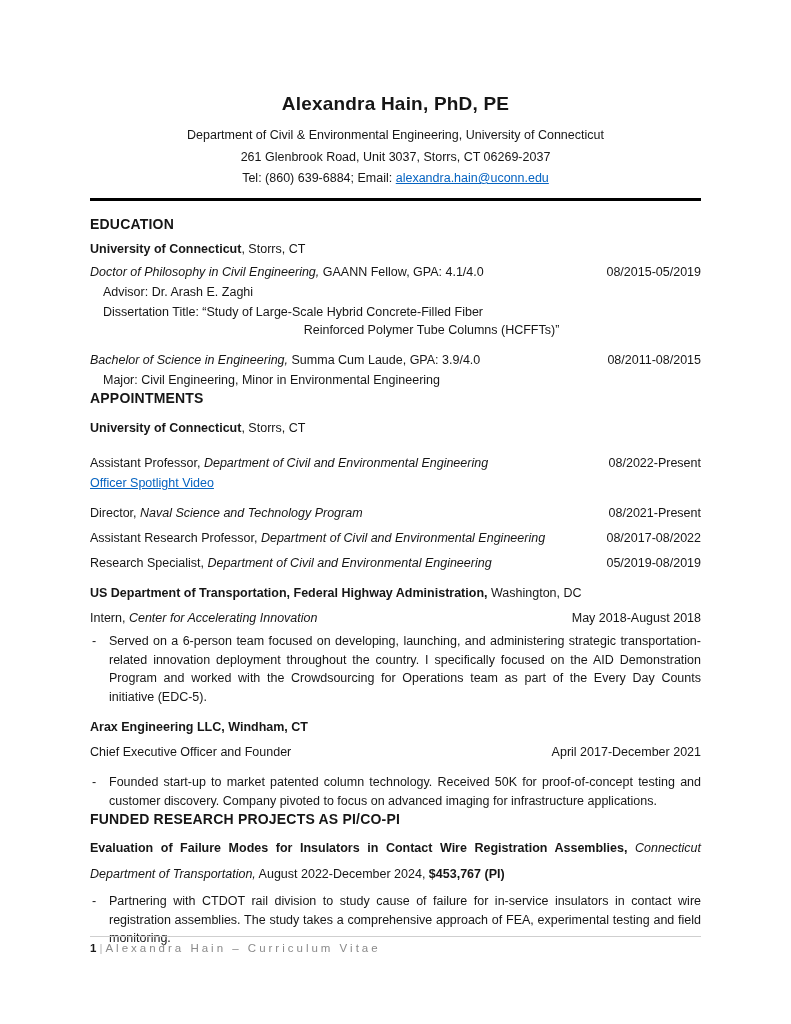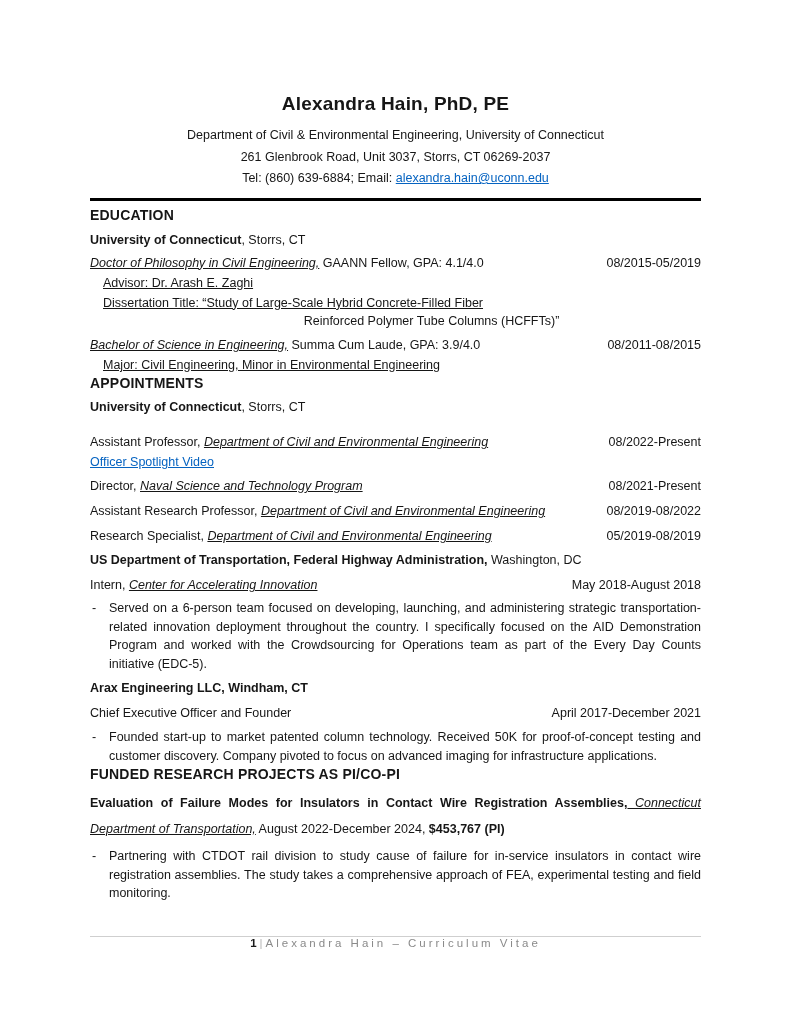--- a/index.html
+++ b/index.html
@@ -21,45 +21,45 @@
   .title{
     text-align:center;font-weight:bold;font-size:19px;line-height:24px;
     margin-top:92px;letter-spacing:0.2px;
   }
   .contact{text-align:center;font-size:12.5px;line-height:21.5px;margin-top:9px;}
   a.link{color:var(--link);text-decoration:underline;cursor:pointer;}
   .rule-thick{border-top:3px solid #000;margin-top:8px;}
   .section{
     font-size:14px;font-weight:bold;line-height:18px;letter-spacing:0.2px;
   }
-  .mt-sec1{margin-top:5px;}
+  .mt-sec1{margin-top:14px;}
   .mt-sec2{}
   .row{
     display:flex;justify-content:space-between;align-items:baseline;
     font-size:12.5px;line-height:18px;
   }
   .row .left{flex:1;min-width:0;padding-right:8px;}
   .date{white-space:nowrap;font-size:12.5px;}
   .b{font-weight:bold;}
-  .it{font-style:italic;text-decoration:underline;}
+  .it{font-style:italic;}
   .sub{font-size:12.5px;line-height:18px;margin-left:13px;}
   .sub2{font-size:12.5px;line-height:18.5px;margin-left:72px;text-align:center;}
-  .mt2{margin-top:2px;text-decoration:underline;}
+  .mt2{margin-top:2px;}
   .mt4{margin-top:17px;}
   .mt5{margin-top:5px;}
-  .mt6{margin-top:6px;}
+  .mt6{margin-top:12px;}
   .mt7{margin-top:7px;}
   .bullet{display:flex;font-size:12.5px;line-height:18.5px;}
   .bullet .marker{flex:none;width:19px;padding-left:2px;}
   .bullet .btext{flex:1;text-align:justify;}
   .proj-title{font-size:12.5px;line-height:26px;text-align:justify;margin-top:7px;}
   .footer{position:absolute;left:90px;right:90px;top:936px;}
   .footer-rule{border-top:1px solid #cfcfcf;}
   .footer-text{
-    text-align:center;font-size:11.5px;letter-spacing:3px;
+    text-align:left;margin-top:5px;font-size:11.5px;letter-spacing:3px;
     color:var(--gray);white-space:nowrap;
   }
   .footer-text .pnum{color:#1a1a1a;font-weight:bold;}
   .footer-text .psep{color:#b5b5b5;}
 </style>
 </head>
 <body>
 
 <div class="page">
   <div class="content">
@@ -100,21 +100,21 @@
     </div>
     <div class="mt2" style="font-size:12.5px;line-height:18px;"><a class="link" href="#">Officer Spotlight Video</a></div>
 
     <div class="row mt6">
       <div class="left"><span>Director, </span><span class="it">Naval Science and Technology Program</span></div>
       <div class="date">08/2021-Present</div>
     </div>
 
     <div class="row mt7">
       <div class="left"><span>Assistant Research Professor, </span><span class="it">Department of Civil and Environmental Engineering</span></div>
-      <div class="date">08/2019-08/2022</div>
+      <div class="date">08/2017-08/2022</div>
     </div>
 
     <div class="row mt7">
       <div class="left"><span>Research Specialist, </span><span class="it">Department of Civil and Environmental Engineering</span></div>
       <div class="date">05/2019-08/2019</div>
     </div>
 
     <div class="row mt6">
       <div class="left"><span class="b">US Department of Transportation, Federal Highway Administration,</span><span> Washington, DC</span></div>
     </div>

